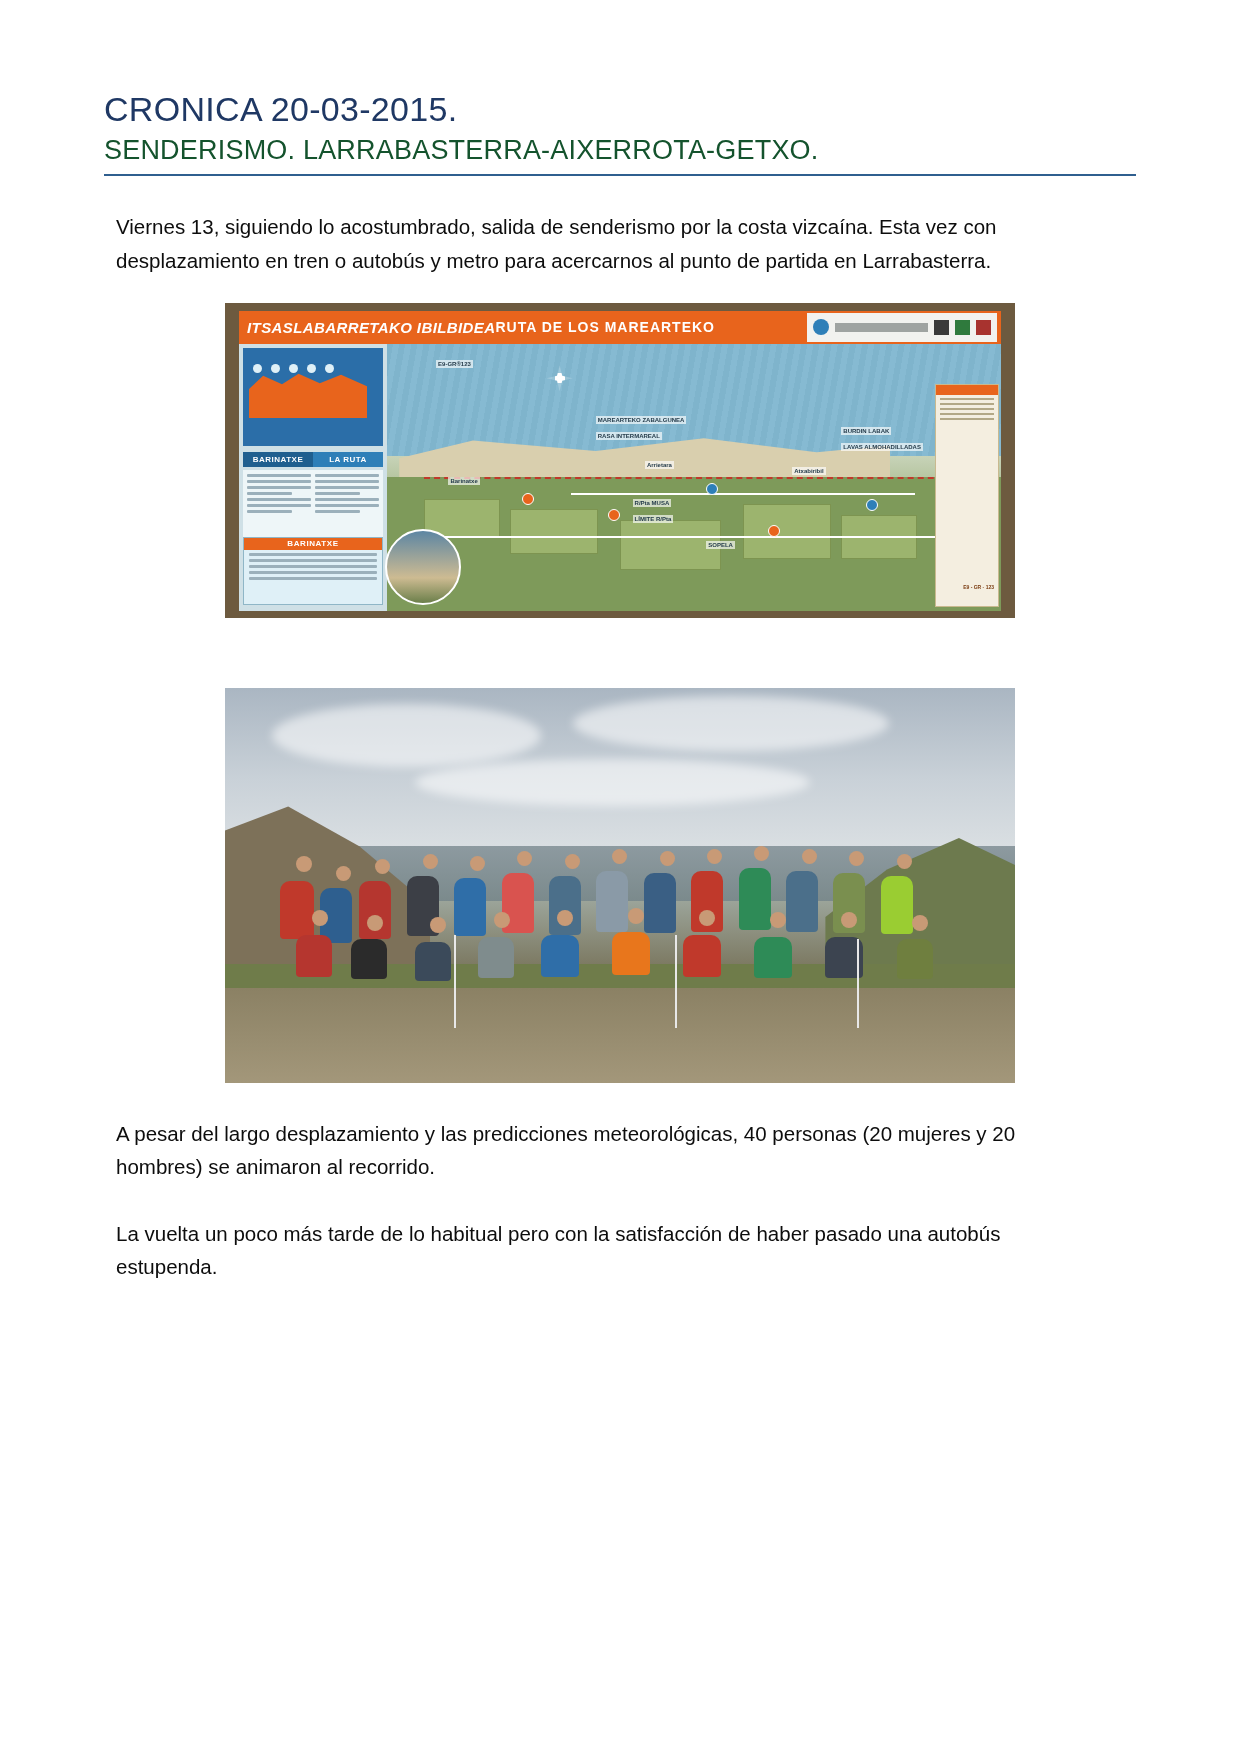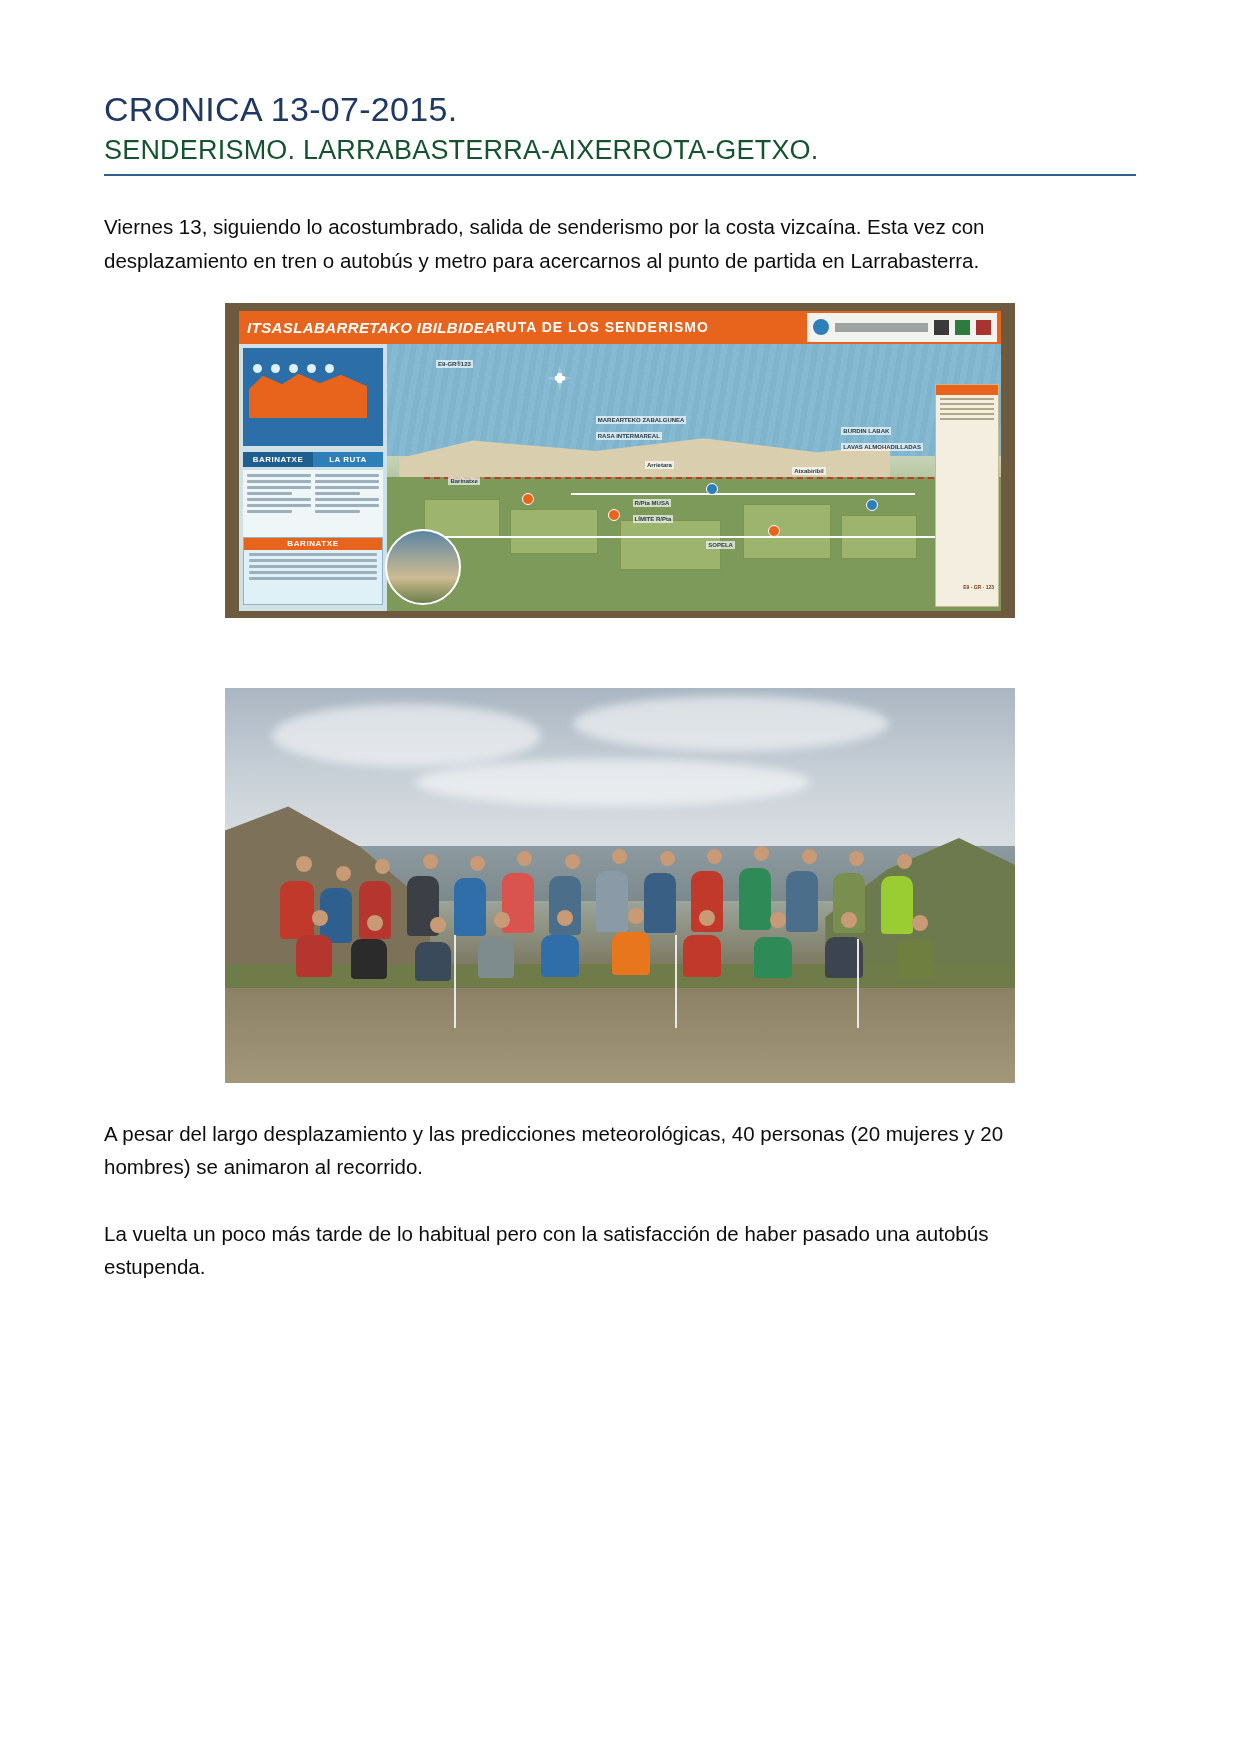--- a/index.html
+++ b/index.html
@@ -41,21 +41,21 @@
     color: #14532d;
     letter-spacing: 0.2px;
     line-height: 1.2;
     font-weight: normal;
     margin: 6px 0 0 0;
   }
   p.body-text {
     font-size: 20.5px;
     line-height: 1.62;
     color: #0d0d0d;
-    margin: 0 0 14px 0;
+    margin: 0 0 14px 12px;
     max-width: 945px;
   }
   .para-block {
     margin-top: 34px;
   }
   .figure {
     margin: 26px 0 0 0;
     display: flex;
     justify-content: center;
   }
@@ -295,36 +295,36 @@
 
   
   .spacer-sm { height: 10px; }
 </style>
 </head>
 <body>
 
 <div class="page">
 
   <div class="doc-header">
-    <h1 class="title-main">CRONICA 13-07-2015.</h1>
+    <h1 class="title-main">CRONICA 20-03-2015.</h1>
     <h2 class="title-sub">SENDERISMO. LARRABASTERRA-AIXERROTA-GETXO.</h2>
   </div>
 
   <div class="para-block">
     <p class="body-text">Viernes 13, siguiendo lo acostumbrado, salida de senderismo por la costa vizcaína. Esta vez con desplazamiento en tren o autobús y metro para acercarnos al punto de partida en Larrabasterra.</p>
   </div>
 
   <div class="figure">
     <div class="figure-inner">
       <div class="board">
         <div class="board-face">
 
           <div class="board-topbar">
             <span class="bt1">ITSASLABARRETAKO IBILBIDEA</span>
-            <span class="bt2">RUTA DE LOS SENDERISMO</span>
+            <span class="bt2">RUTA DE LOS MAREARTEKO</span>
             <div class="board-logos">
               <span class="logo-dot"></span>
               <span class="logo-bar"></span>
               <span class="logo-sq"></span>
               <span class="logo-sq green"></span>
               <span class="logo-sq red"></span>
             </div>
           </div>
 
           <div class="board-leftcol">

